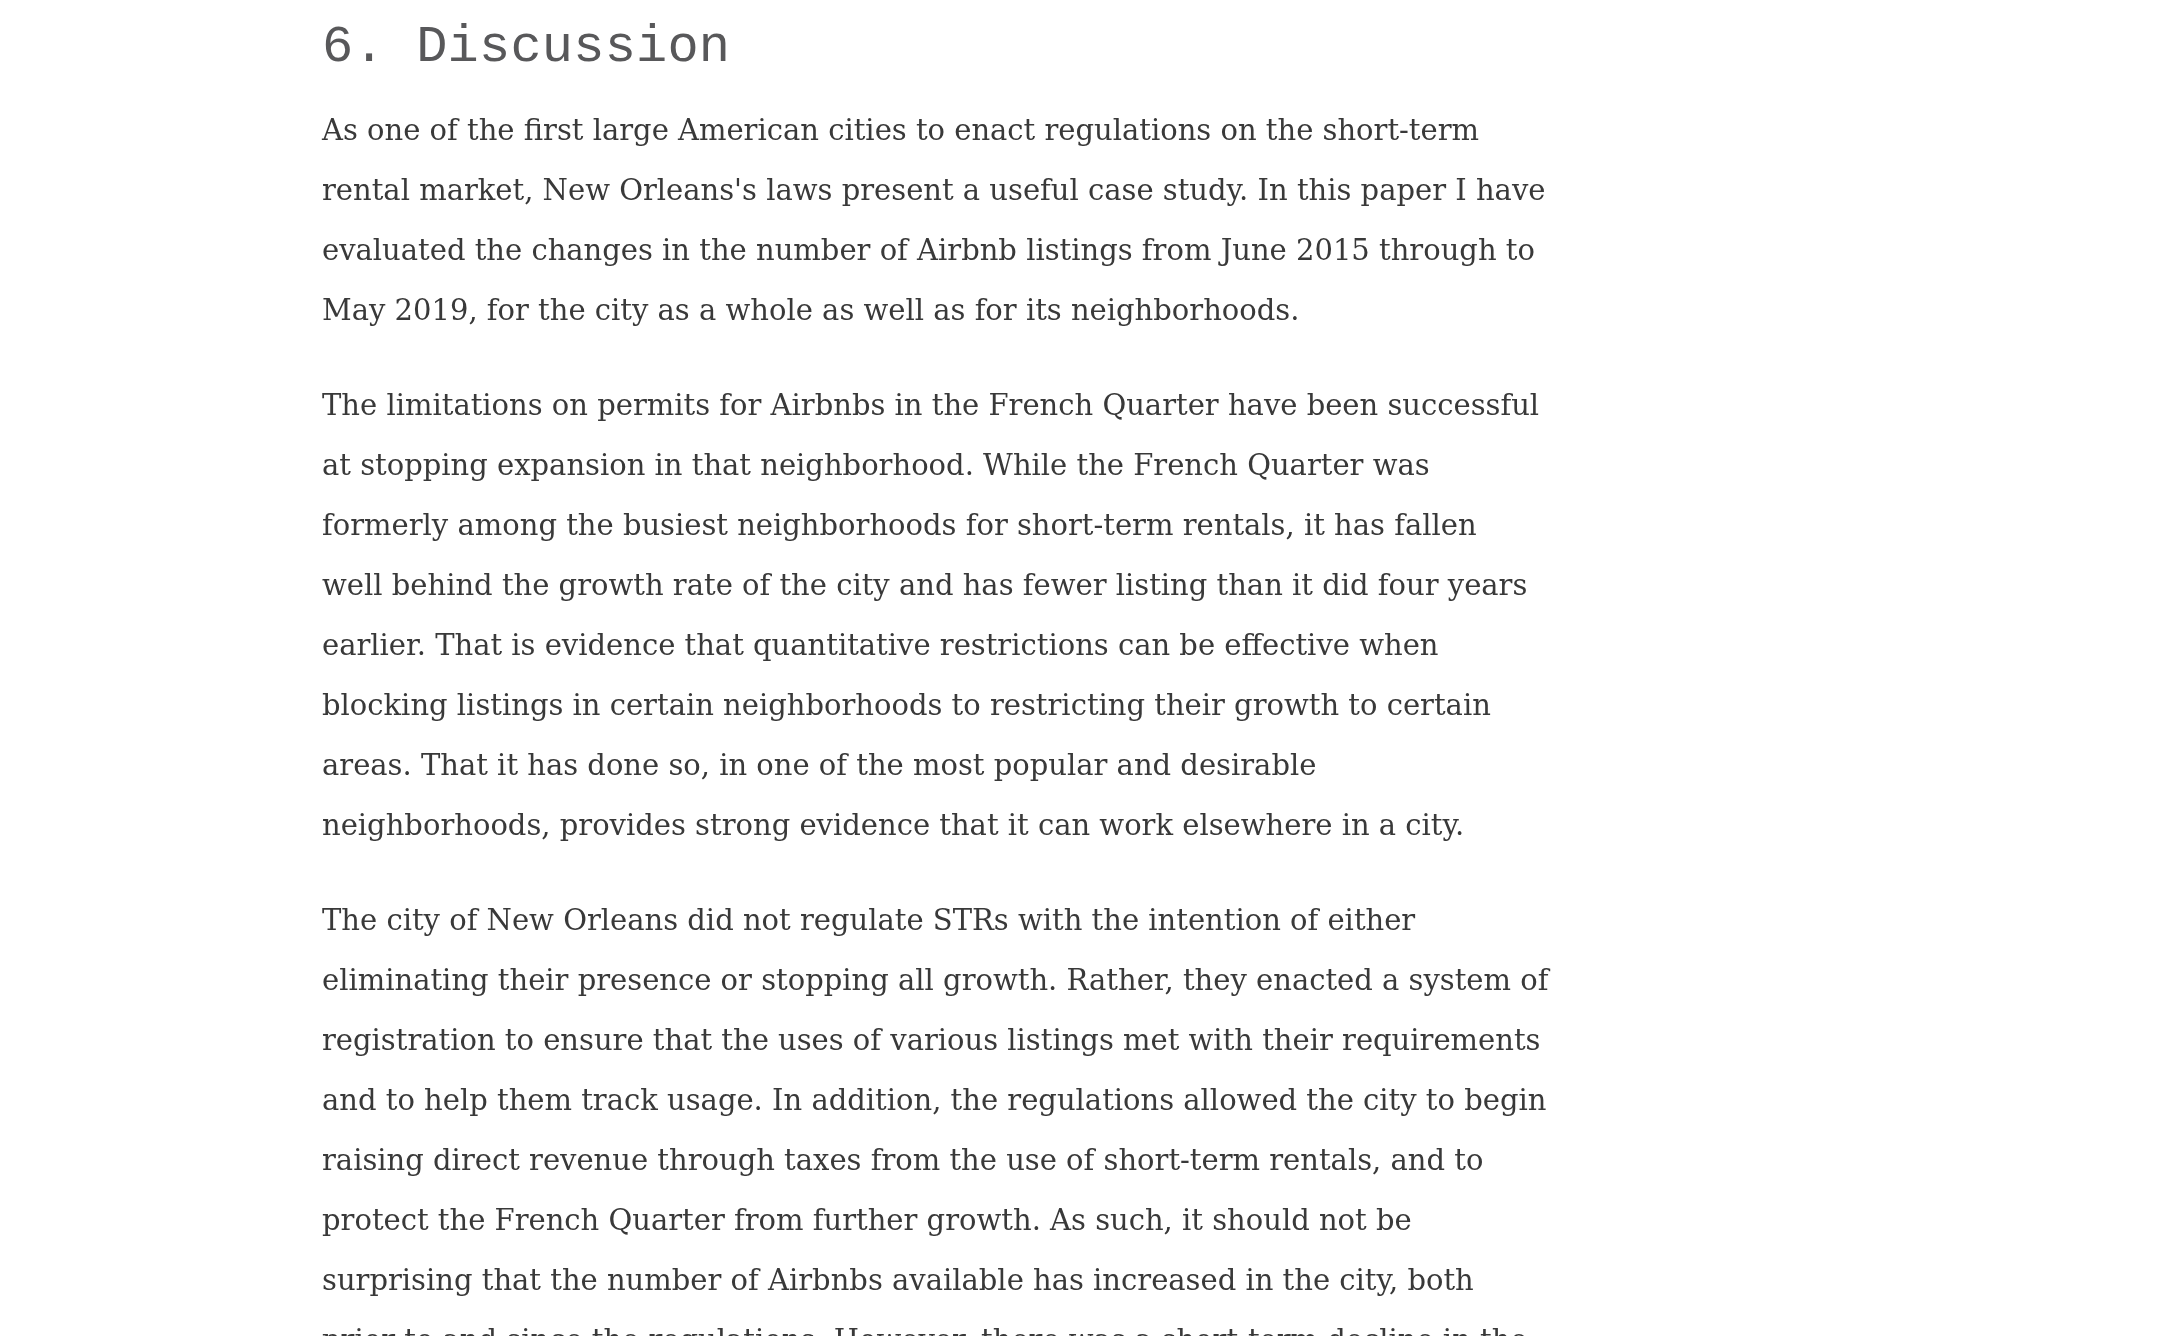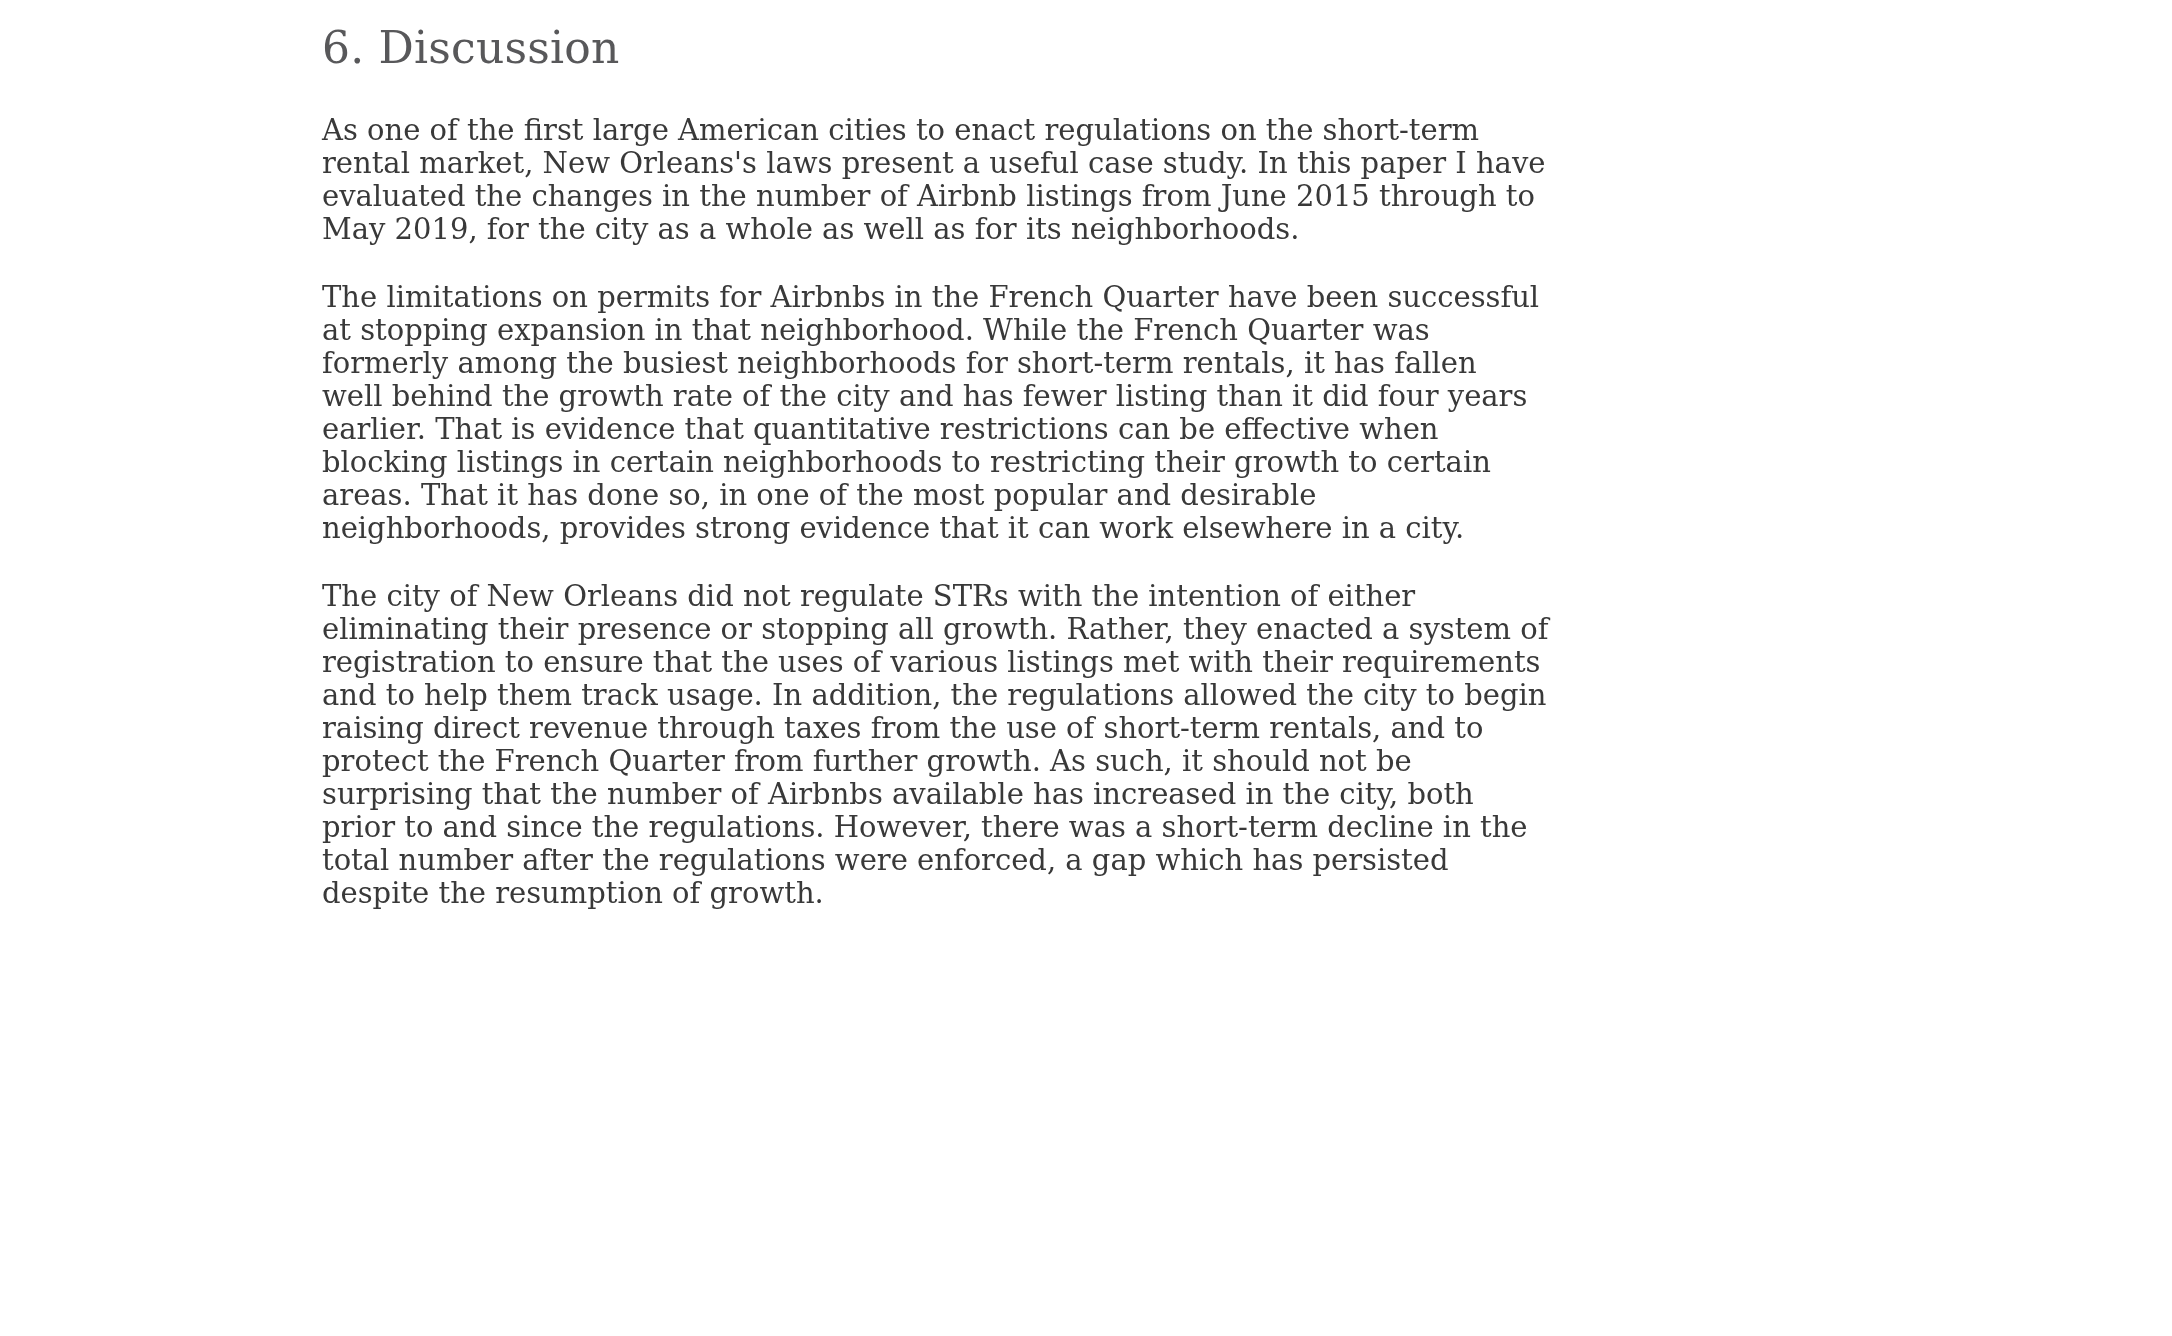--- a/index.html
+++ b/index.html
@@ -13,31 +13,32 @@
     position: relative;
     overflow: hidden;
     font-family: "DejaVu Serif", "Liberation Serif", serif;
   }
   .article {
     position: absolute;
     left: 322px;
     top: 0;
   }
   .section-heading {
-    margin: 22px 0 40px 0;
-    font-size: 44px;
+    margin: 22px 0 26px 0;
+    font-size: 52px;
     line-height: 52px;
     font-weight: 400;
     letter-spacing: 0.2px;
     color: #58585a;
+    font-family: Liberation Mono, monospace;
   }
   .body-paragraph {
     margin: 0 0 35px 0;
     font-size: 29px;
-    line-height: 33px;
+    line-height: 60px;
     color: #393939;
     white-space: pre;   
   }
 </style>
 </head>
 <body>
 
 <main class="article">
   <section>
     <h2 class="section-heading">6. Discussion</h2>

